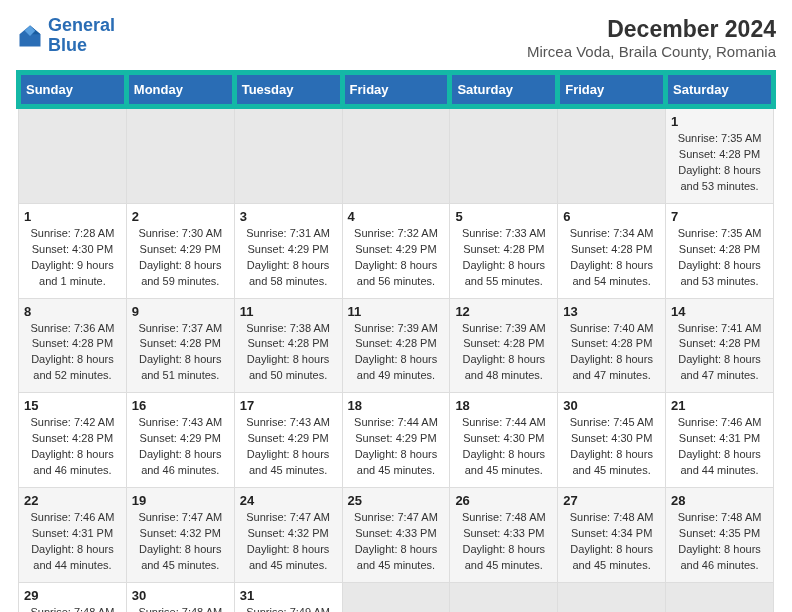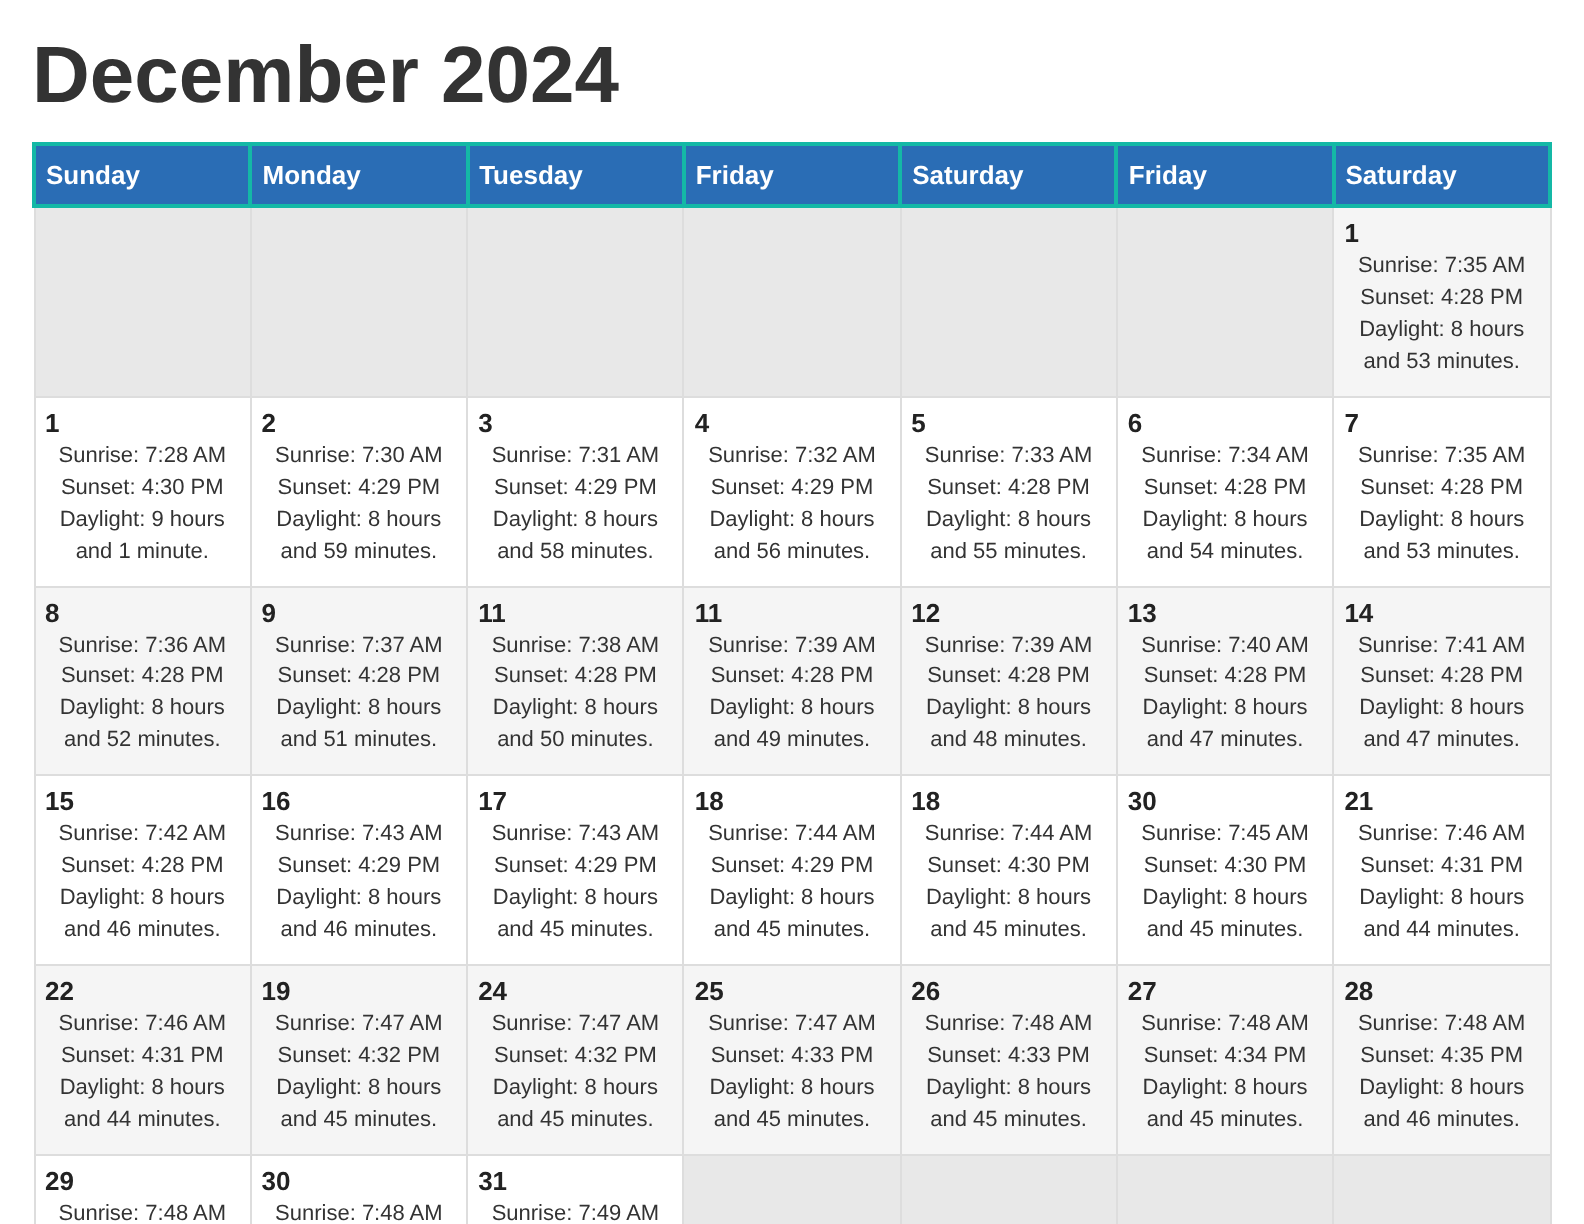--- a/index.html
+++ b/index.html
@@ -31,21 +31,21 @@
       color: #2a6db5;
     }
     .logo-icon {
       width: 28px;
       height: 28px;
     }
     .title-block {
       text-align: right;
     }
     .main-title {
-      font-size: 40px;
+      font-size: 23px;
       font-weight: bold;
       color: #333;
     }
     .subtitle {
       font-size: 15px;
       color: #555;
     }
     table {
       width: 100%;
       border-collapse: collapse;
@@ -53,21 +53,21 @@
     }
     thead tr {
       background: #2a6db5;
       color: #fff;
     }
     thead th {
       padding: 7px 5px;
       font-size: 13px;
       font-weight: bold;
       text-align: left;
-      border: 2px solid #14b8a6;
+      border: 5px solid #14b8a6;
     }
     tbody tr {
       vertical-align: top;
     }
     tbody tr:nth-child(odd) {
       background: #f5f5f5;
     }
     tbody tr:nth-child(even) {
       background: #fff;
     }
@@ -90,22 +90,34 @@
       text-align: center;
     }
     .empty-cell {
       background: #e8e8e8 !important;
     }
   </style>
 </head>
 <body>
 
 <div class="header">
+  <div class="logo">
+    <svg class="logo-icon" viewBox="0 0 32 32" xmlns="http://www.w3.org/2000/svg">
+      <polygon points="16,4 28,14 28,28 4,28 4,14" fill="#2a6db5"></polygon>
+      <polygon points="16,4 28,14 16,14" fill="#1a5da0"></polygon>
+      <polygon points="16,4 22,10 16,16 10,10" fill="#5aa0e0"></polygon>
+    </svg>
+    <div class="logo-text">
+      <div><span>General</span></div>
+      <div><span style="color:#2a6db5">Blue</span></div>
+    </div>
+  </div>
   <div class="title-block">
     <div class="main-title">December 2024</div>
+    <div class="subtitle">Mircea Voda, Braila County, Romania</div>
   </div>
 </div>
 
 <table>
   <thead>
     <tr>
     <th>Sunday</th>
         <th>Monday</th>
         <th>Tuesday</th>
         <th>Friday</th>

